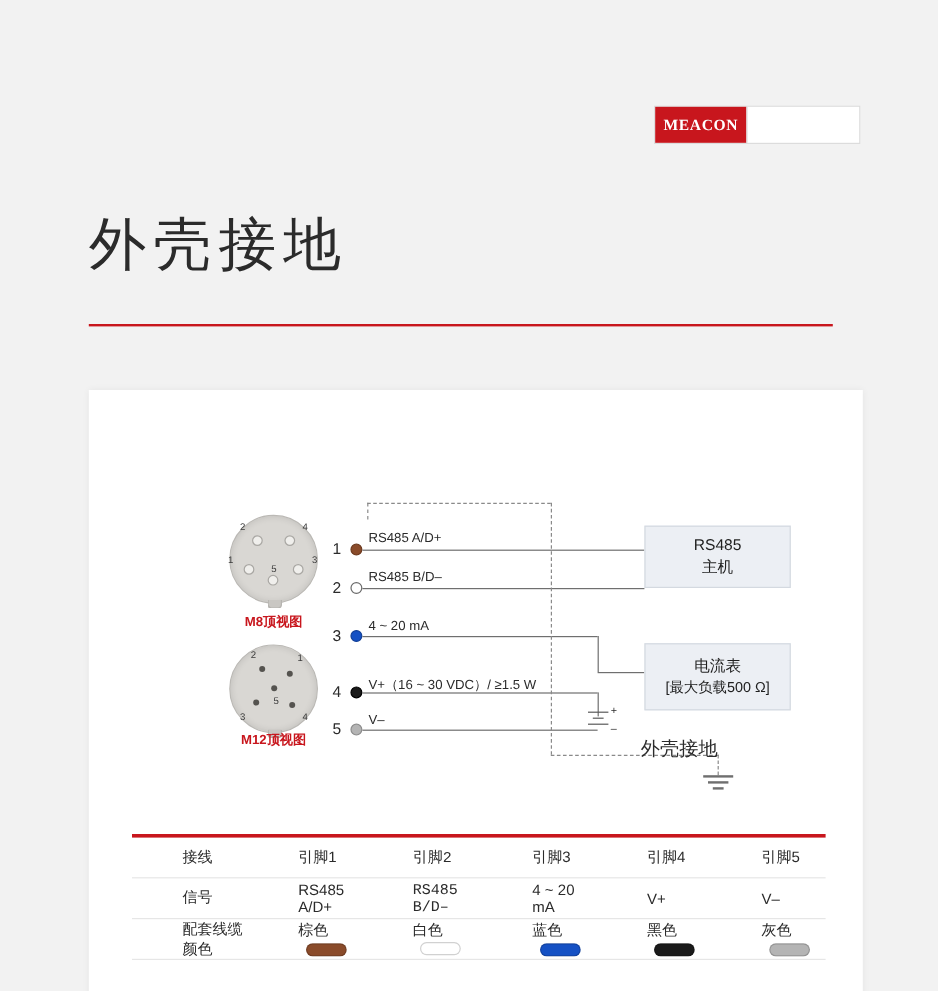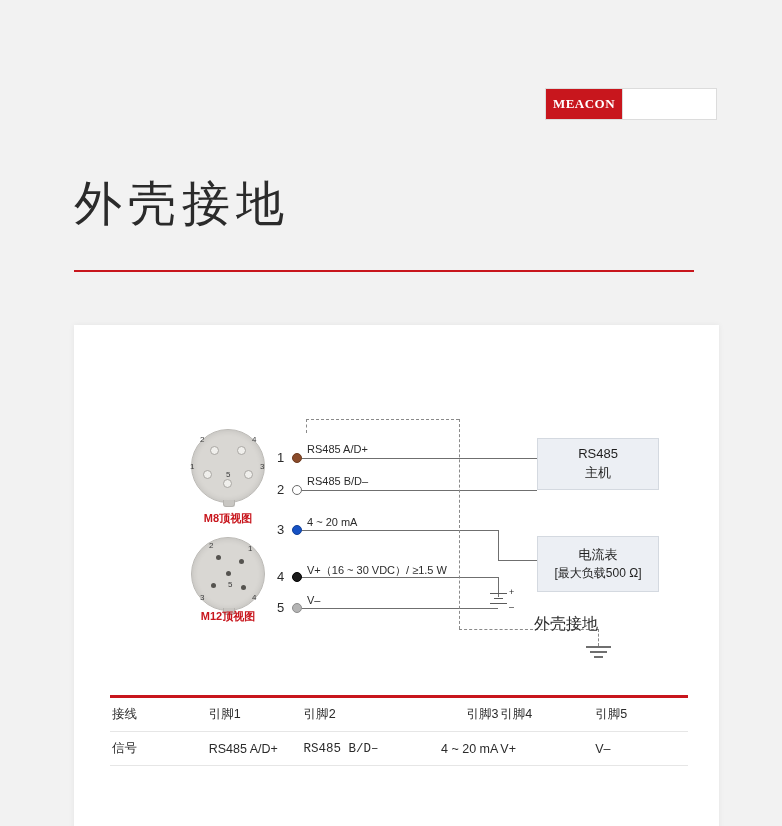--- a/index.html
+++ b/index.html
@@ -124,26 +124,26 @@
   .bat-sign { position:absolute; font-size:9px; color:#2b2b2b; }
 
   
   .tbl { position:absolute; left:36px; top:370px; width:578px; }
   .tbl-top { height:3px; background:#c8161d; width:100%; }
   .trow {
     display:flex; align-items:center; height:34px;
     border-bottom:1px solid #e6e6e6; font-size:12.5px; color:#2b2b2b;
   }
   .trow:last-child { border-bottom:1px solid #e6e6e6; }
-  .tc { padding-left:2px; }
+  .tc { padding-left:2px;margin-left:40px; }
   .c0 { width:106px; }
   .c1, .c2, .c3, .c4 { width:auto; }
   .c1 { width:104px; }
   .c2 { width:112px;font-family:Liberation Mono, monospace; }
-  .c3 { width:104px;text-align:right; }
+  .c3 { width:104px; }
   .c4 { width:104px; }
   .hdr { font-weight:normal; }
   .swatch {
     display:inline-block; width:34px; height:11px; border-radius:6px;
     vertical-align:middle; margin-left:6px; border:1px solid rgba(0,0,0,0.18);
   }
 </style>
 </head>
 <body>
 
@@ -267,15 +267,33 @@
 
     <div class="trow">
       <div class="tc c0">信号</div>
       <div class="tc c1">RS485 A/D+</div>
       <div class="tc c2">RS485 B/D–</div>
       <div class="tc c3">4 ~ 20 mA</div>
       <div class="tc c4">V+</div>
       <div class="tc c4">V–</div>
     </div>
 
+    <div class="trow">
+      <div class="tc c0">配套线缆颜色</div>
+      <div class="tc c1">
+        <span>棕色</span><span class="swatch" style="background:#8a4b2a"></span>
+      </div>
+      <div class="tc c2">
+        <span>白色</span><span class="swatch" style="background:#ffffff"></span>
+      </div>
+      <div class="tc c3">
+        <span>蓝色</span><span class="swatch" style="background:#1551c4"></span>
+      </div>
+      <div class="tc c4">
+        <span>黑色</span><span class="swatch" style="background:#1a1a1a"></span>
+      </div>
+      <div class="tc c4">
+        <span>灰色</span><span class="swatch" style="background:#b4b4b4"></span>
+      </div>
+    </div>
   </div>
 
 </div>
 
 </body></html>

